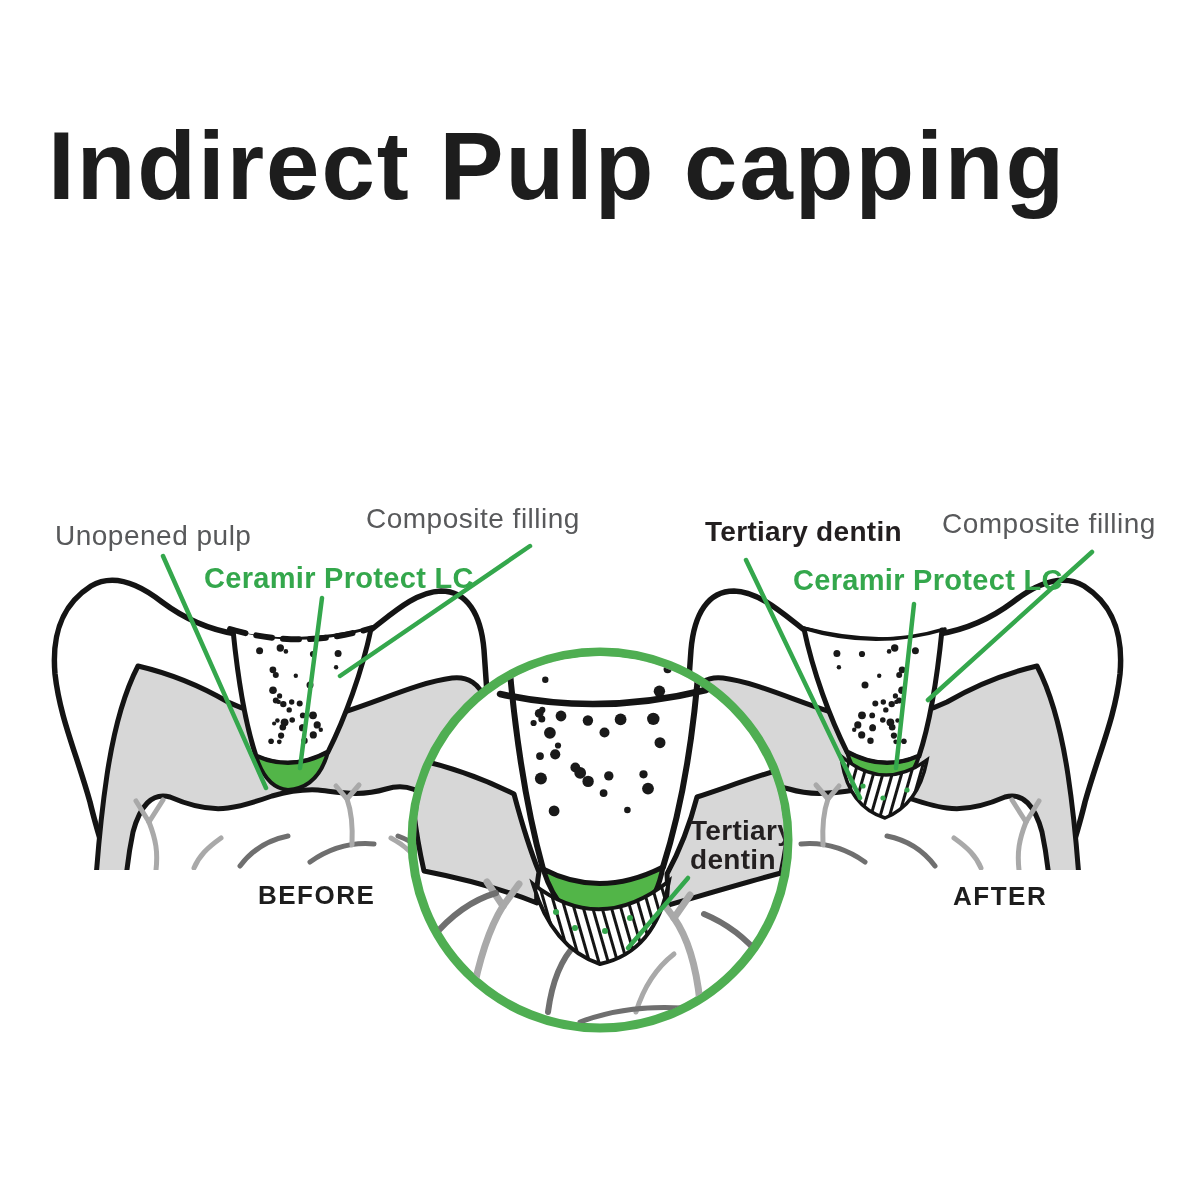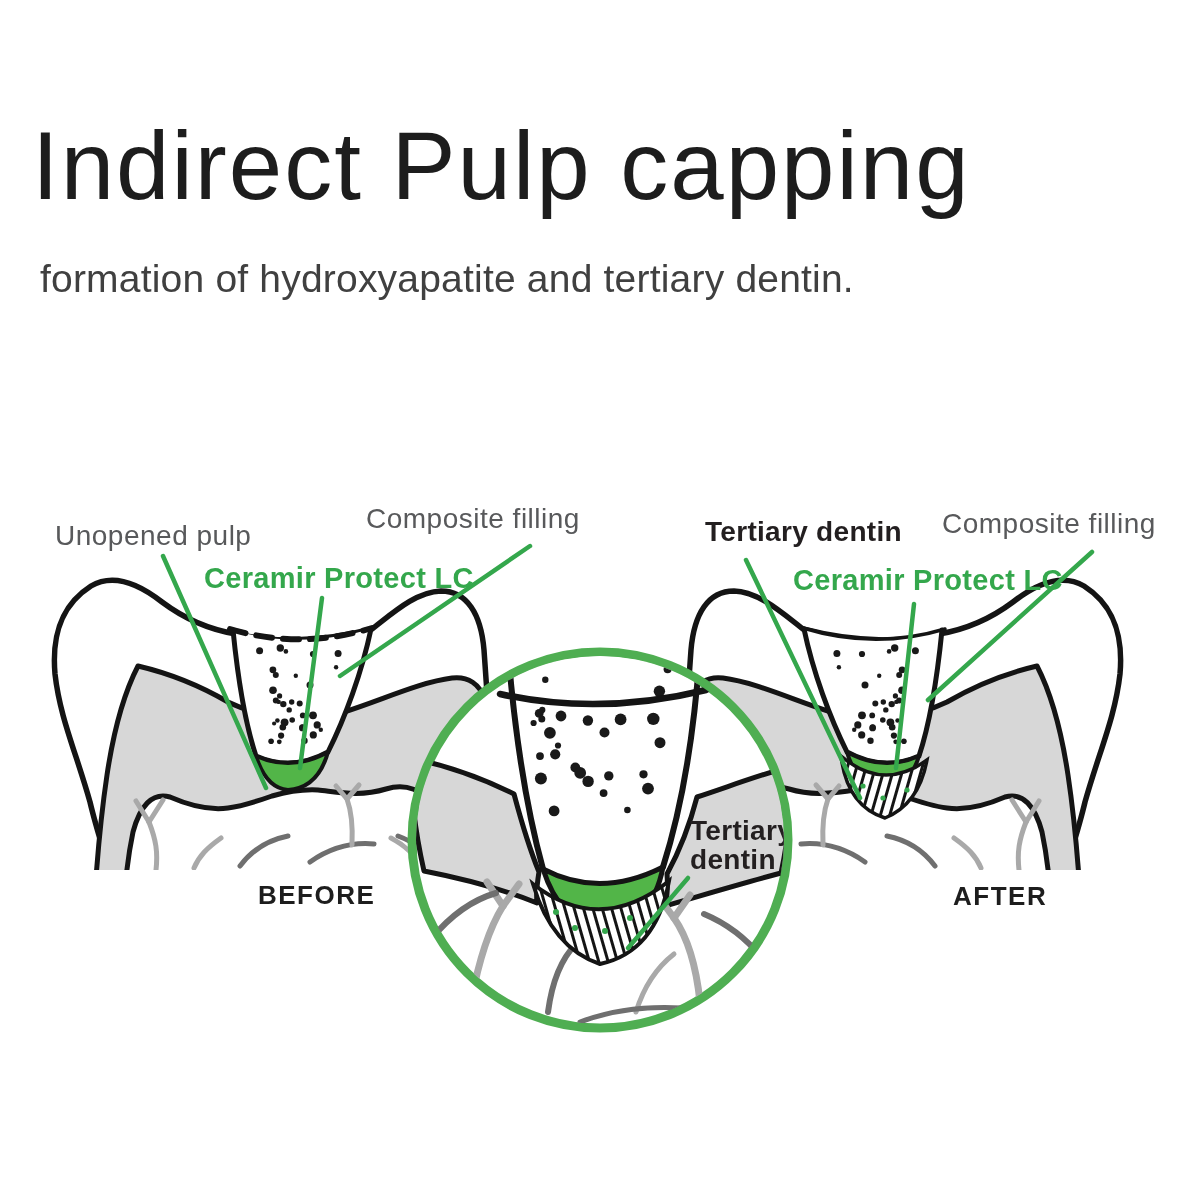--- a/index.html
+++ b/index.html
@@ -7,22 +7,22 @@
     --dentin:#d7d7d7; --labelgray:#58595b; --dark:#231f20;
     --title:#1d1d1d; --body:#404040; --nl:#a9a9a9; --nd:#6f6f6f;
   }
   *{box-sizing:border-box;}
   html,body{margin:0;padding:0;}
   body{
     width:1200px;height:1200px;background:#ffffff;position:relative;overflow:hidden;
     font-family:"Liberation Sans", sans-serif;
   }
   .title{
-    position:absolute;left:32px;top:48px;width:1140px;
-    font-size:96px;font-weight:400;letter-spacing:2px;line-height:1.12;
+    position:absolute;left:48px;top:48px;width:1140px;
+    font-size:96px;font-weight:700;letter-spacing:2px;line-height:1.12;
     color:var(--title);white-space:nowrap;
   }
   .subtitle{
     position:absolute;left:40px;top:248px;width:1120px;
     font-size:39px;font-weight:400;color:var(--body);letter-spacing:.2px;
   }
   .subtitle .ln{line-height:62px;}
   svg.diagram{position:absolute;left:0;top:0;width:1200px;height:1200px;}
 
   .enamel{fill:#ffffff;stroke:#141414;stroke-width:5.5;stroke-linejoin:round;stroke-linecap:round;}
@@ -47,21 +47,20 @@
   .lb-green{fill:var(--accent);font-size:29px;font-weight:bold;letter-spacing:.3px;}
   .lb-dark{fill:var(--dark);font-size:28px;font-weight:bold;letter-spacing:.3px;}
   .cap{fill:#1d1d1d;font-size:26px;font-weight:bold;letter-spacing:1.5px;}
 </style>
 </head>
 <body>
 
 <h1 class="title">Indirect Pulp capping</h1>
 
 <div class="subtitle">
-  <div class="ln">formation of hydroxyapatite and tertiary dentin.</div>
 </div>
 
 <svg class="diagram" viewBox="0 0 1200 1200" xmlns="http://www.w3.org/2000/svg">
   <defs>
     <pattern id="hatchP" width="9" height="9" patternUnits="userSpaceOnUse" patternTransform="rotate(-16)">
       <rect width="9" height="9" fill="#ffffff"></rect>
       <line x1="4.5" y1="-1" x2="4.5" y2="10" stroke="#141414" stroke-width="3"></line>
     </pattern>
 
     <clipPath id="cutClip">

